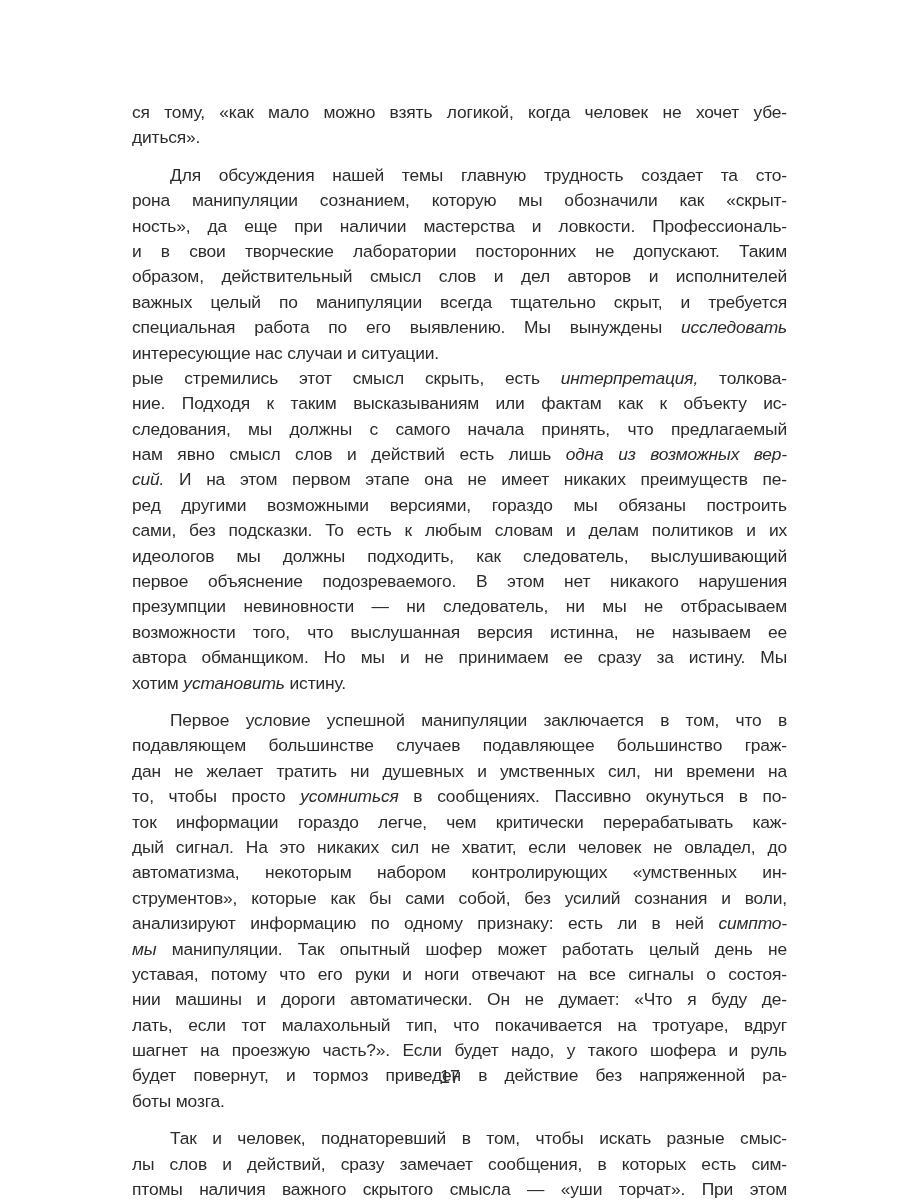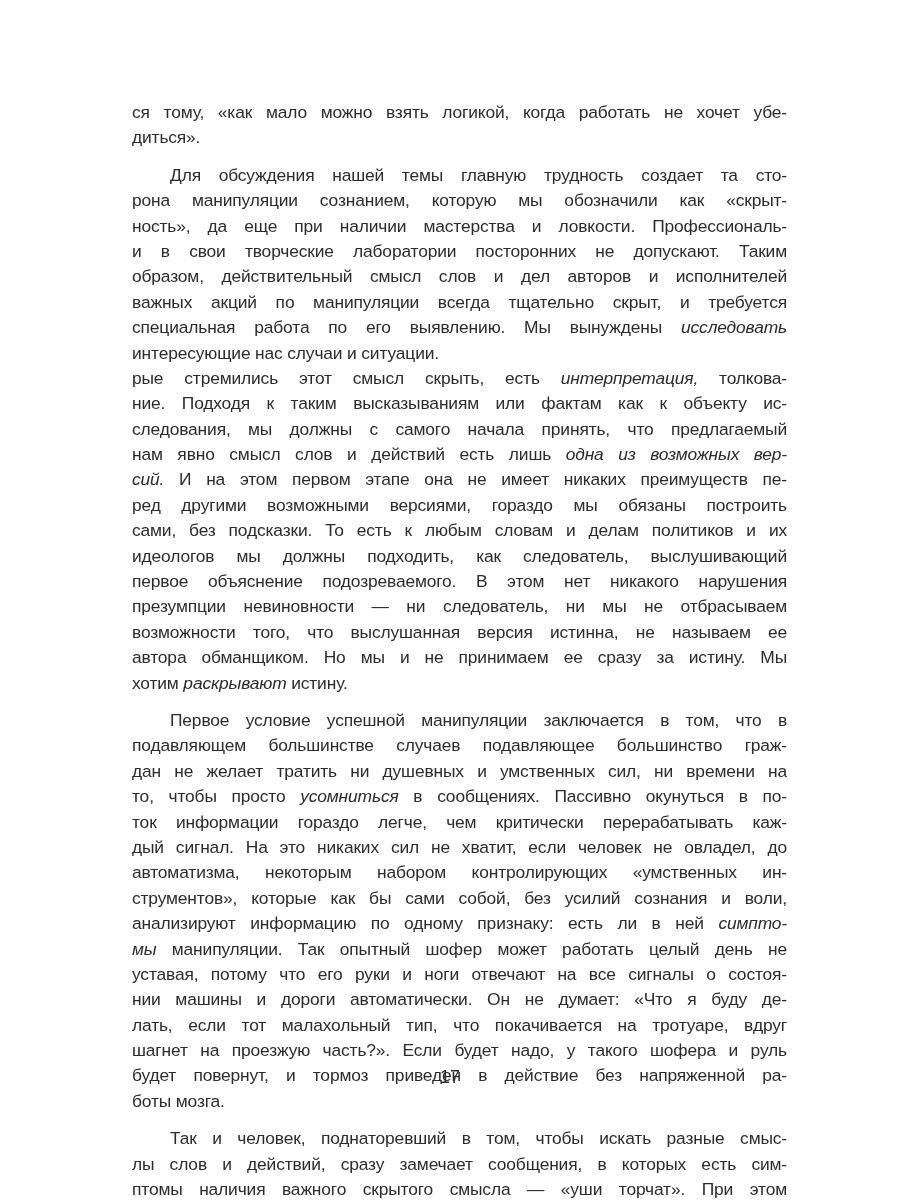--- a/index.html
+++ b/index.html
@@ -21,47 +21,47 @@
     position: absolute; left: 0; width: 900px; top: 1067px; text-align: center;
     font-family: "Liberation Sans", "DejaVu Sans", sans-serif;
     font-size: 18px; color: #2b2b2b;
   }
 </style>
 </head>
 <body>
 
 <div class="page" id="page-body">
     <div>
-      <span class="line">ся тому, «как мало можно взять логикой, когда работать не хочет убе-</span>
+      <span class="line">ся тому, «как мало можно взять логикой, когда человек не хочет убе-</span>
       <span class="line last">диться».</span>
     </div>
     <div>
       <span class="line indent">Для обсуждения нашей темы главную трудность создает та сто-</span>
       <span class="line">рона манипуляции сознанием, которую мы обозначили как «скрыт-</span>
       <span class="line">ность», да еще при наличии мастерства и ловкости. Профессиональ-</span>
       <span class="line">и в свои творческие лаборатории посторонних не допускают. Таким</span>
       <span class="line">образом, действительный смысл слов и дел авторов и исполнителей</span>
-      <span class="line">важных акций по манипуляции всегда тщательно скрыт, и требуется</span>
+      <span class="line">важных целый по манипуляции всегда тщательно скрыт, и требуется</span>
       <span class="line">специальная работа по его выявлению. Мы вынуждены <em>исследовать</em></span>
       <span class="line last">интересующие нас случаи и ситуации.</span>
     </div>
     <div>
       <span class="line">рые стремились этот смысл скрыть, есть <em>интерпретация,</em> толкова-</span>
       <span class="line">ние. Подходя к таким высказываниям или фактам как к объекту ис-</span>
       <span class="line">следования, мы должны с самого начала принять, что предлагаемый</span>
       <span class="line">нам явно смысл слов и действий есть лишь <em>одна из возможных вер-</em></span>
       <span class="line"><em>сий.</em> И на этом первом этапе она не имеет никаких преимуществ пе-</span>
       <span class="line">ред другими возможными версиями, гораздо мы обязаны построить</span>
       <span class="line">сами, без подсказки. То есть к любым словам и делам политиков и их</span>
       <span class="line">идеологов мы должны подходить, как следователь, выслушивающий</span>
       <span class="line">первое объяснение подозреваемого. В этом нет никакого нарушения</span>
       <span class="line">презумпции невиновности — ни следователь, ни мы не отбрасываем</span>
       <span class="line">возможности того, что выслушанная версия истинна, не называем ее</span>
       <span class="line">автора обманщиком. Но мы и не принимаем ее сразу за истину. Мы</span>
-      <span class="line last">хотим <em>раскрывают</em> истину.</span>
+      <span class="line last">хотим <em>установить</em> истину.</span>
     </div>
     <div>
       <span class="line indent">Первое условие успешной манипуляции заключается в том, что в</span>
       <span class="line">подавляющем большинстве случаев подавляющее большинство граж-</span>
       <span class="line">дан не желает тратить ни душевных и умственных сил, ни времени на</span>
       <span class="line">то, чтобы просто <em>усомниться</em> в сообщениях. Пассивно окунуться в по-</span>
       <span class="line">ток информации гораздо легче, чем критически перерабатывать каж-</span>
       <span class="line">дый сигнал. На это никаких сил не хватит, если человек не овладел, до</span>
       <span class="line">автоматизма, некоторым набором контролирующих «умственных ин-</span>
       <span class="line">струментов», которые как бы сами собой, без усилий сознания и воли,</span>

